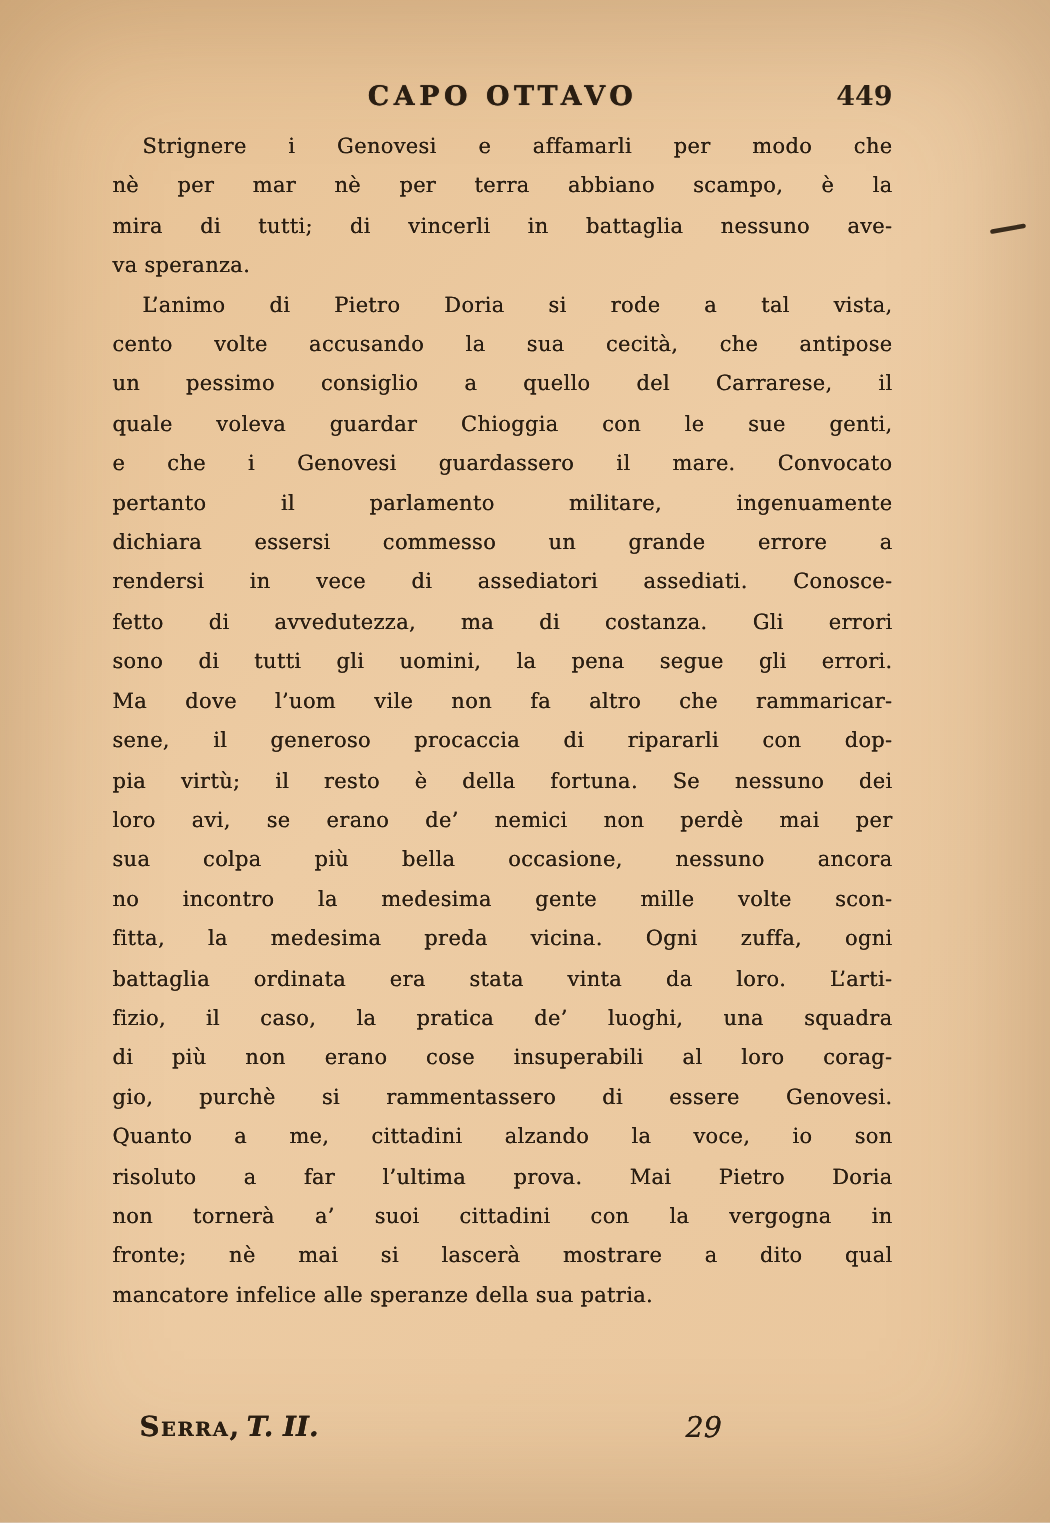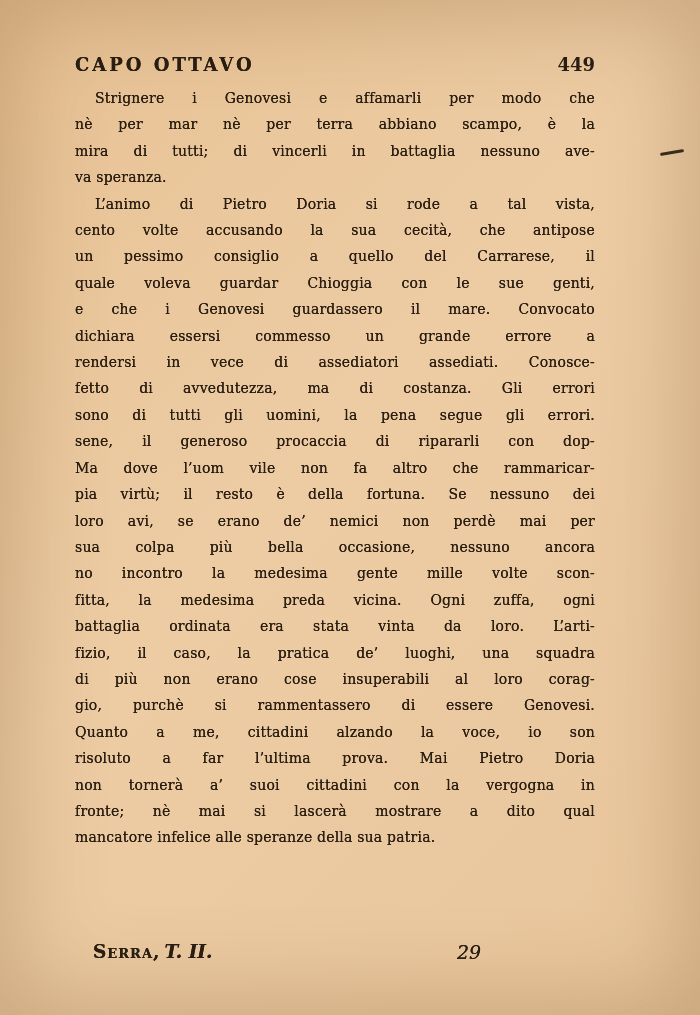--- a/index.html
+++ b/index.html
@@ -21,21 +21,21 @@
     position: absolute;
     top: 54px;
     left: 75px;
     width: 520px;
     height: 26px;
   }
   .title {
     position: absolute;
     left: 0;
     right: 0;
-    text-align: left;
+    text-align: center;
     font-size: 18px;
     font-weight: bold;
     letter-spacing: 3px;
     text-shadow: 0 0 0.5px currentColor;
   }
   .pagenum-top {
     position: absolute;
     right: 0;
     top: 0;
     font-size: 18px;
@@ -120,26 +120,27 @@
   <div class="text-block" id="text-block">
       <div class="line indent">Strignere i Genovesi e affamarli per modo che</div>
       <div class="line">nè per mar nè per terra abbiano scampo, è la</div>
       <div class="line">mira di tutti; di vincerli in battaglia nessuno ave-</div>
       <div class="line para-end">va speranza.</div>
       <div class="line indent">L’animo di Pietro Doria si rode a tal vista,</div>
       <div class="line">cento volte accusando la sua cecità, che antipose</div>
       <div class="line">un pessimo consiglio a quello del Carrarese, il</div>
       <div class="line">quale voleva guardar Chioggia con le sue genti,</div>
       <div class="line">e che i Genovesi guardassero il mare. Convocato</div>
+      <div class="line">pertanto il parlamento militare, ingenuamente</div>
       <div class="line">dichiara essersi commesso un grande errore a</div>
       <div class="line">rendersi in vece di assediatori assediati. Conosce-</div>
       <div class="line">fetto di avvedutezza, ma di costanza. Gli errori</div>
       <div class="line">sono di tutti gli uomini, la pena segue gli errori.</div>
+      <div class="line">Ma dove l’uom vile non fa altro che rammaricar-</div>
       <div class="line">sene, il generoso procaccia di ripararli con dop-</div>
-      <div class="line">Ma dove l’uom vile non fa altro che rammaricar-</div>
       <div class="line">pia virtù; il resto è della fortuna. Se nessuno dei</div>
       <div class="line">loro avi, se erano de’ nemici non perdè mai per</div>
       <div class="line">sua colpa più bella occasione, nessuno ancora</div>
       <div class="line">no incontro la medesima gente mille volte scon-</div>
       <div class="line">fitta, la medesima preda vicina. Ogni zuffa, ogni</div>
       <div class="line">battaglia ordinata era stata vinta da loro. L’arti-</div>
       <div class="line">fizio, il caso, la pratica de’ luoghi, una squadra</div>
       <div class="line">di più non erano cose insuperabili al loro corag-</div>
       <div class="line">gio, purchè si rammentassero di essere Genovesi.</div>
       <div class="line">Quanto a me, cittadini alzando la voce, io son</div>

